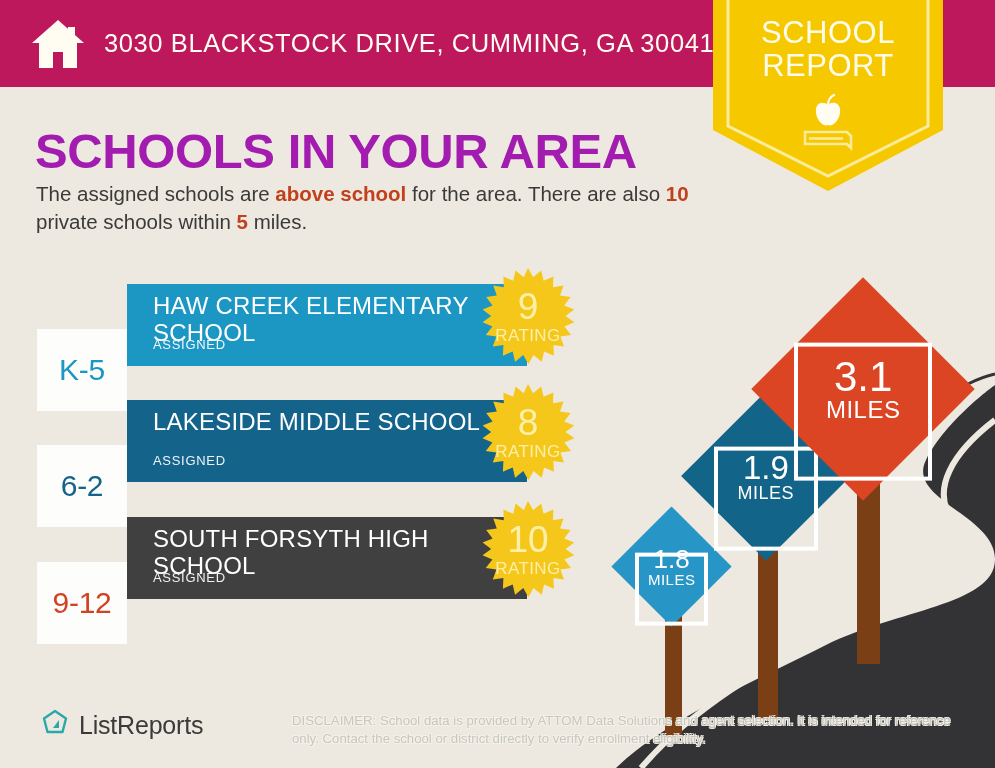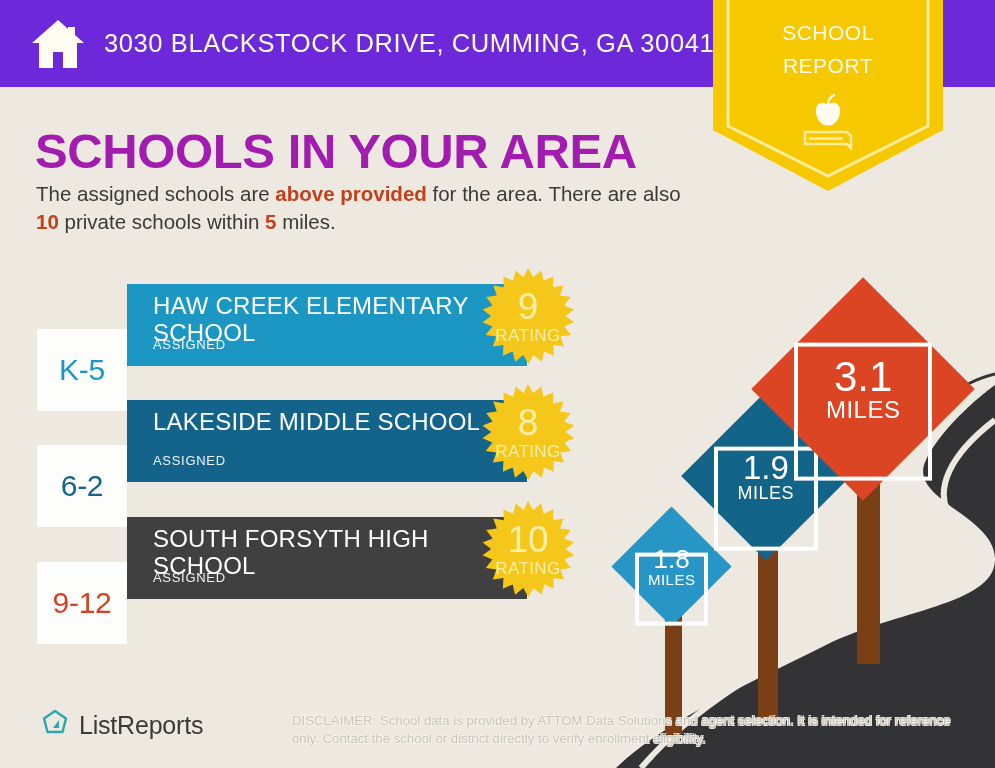--- a/index.html
+++ b/index.html
@@ -17,21 +17,21 @@
     overflow: hidden;
     background: #EDE9E0;
   }
 
   
   #header-bar {
     position: absolute;
     left: 0; top: 0;
     width: 995px;
     height: 87px;
-    background: #6d28d9;
+    background: #be185d;
   }
   #header-inner {
     position: absolute;
     left: 30px; top: 0;
     height: 87px;
     display: flex;
     align-items: center;
     gap: 18px;
   }
   #house-icon { width: 56px; height: 52px; display:block; }
@@ -60,21 +60,21 @@
   #badge-outline-svg {
     position: absolute;
     left: 6px; top: -8px;
     width: 218px; height: 196px;
   }
   #badge-text {
     position: absolute;
     left: 0; right: 0; top: 22px;
     text-align: center;
     color: #FEFBEA;
-    font-size: 21px;
+    font-size: 31px;
     line-height: 33px;
     letter-spacing: 0.5px;
     font-weight: 400;
   }
   #badge-icons {
     position: absolute;
     left: 0; right: 0; top: 98px;
     text-align: center;
   }
   #badge-icons svg { display: inline-block; }
@@ -314,21 +314,21 @@
         </g>
         <g fill="none" stroke="#FBEC9B" stroke-width="2.6">
           <path d="M14 40 L56 40 L60 44 L60 56 L56 52 L14 52 Z"></path>
           <line x1="18" y1="46.5" x2="52" y2="46.5"></line>
         </g>
       </svg>
     </div>
   </div>
 
   <div id="title">SCHOOLS IN YOUR AREA</div>
-  <div id="subtitle"><span>The assigned schools are </span><span class="hl">above provided</span><span> for the area. There are also </span><span class="hl">10</span><span> private schools within </span><span class="hl">5</span><span> miles.</span></div>
+  <div id="subtitle"><span>The assigned schools are </span><span class="hl">above school</span><span> for the area. There are also </span><span class="hl">10</span><span> private schools within </span><span class="hl">5</span><span> miles.</span></div>
 
   <div class="school-row" id="school-row-0">
     <div class="grade-box">
       <span class="grade-label" style="color:#1C97C4">K-5</span>
     </div>
     <div class="info-bar" style="background:#1C97C4">
       <div class="school-name two-line">HAW CREEK ELEMENTARY SCHOOL</div>
       <div class="assigned">ASSIGNED</div>
     </div>
     <div class="rating-badge">

